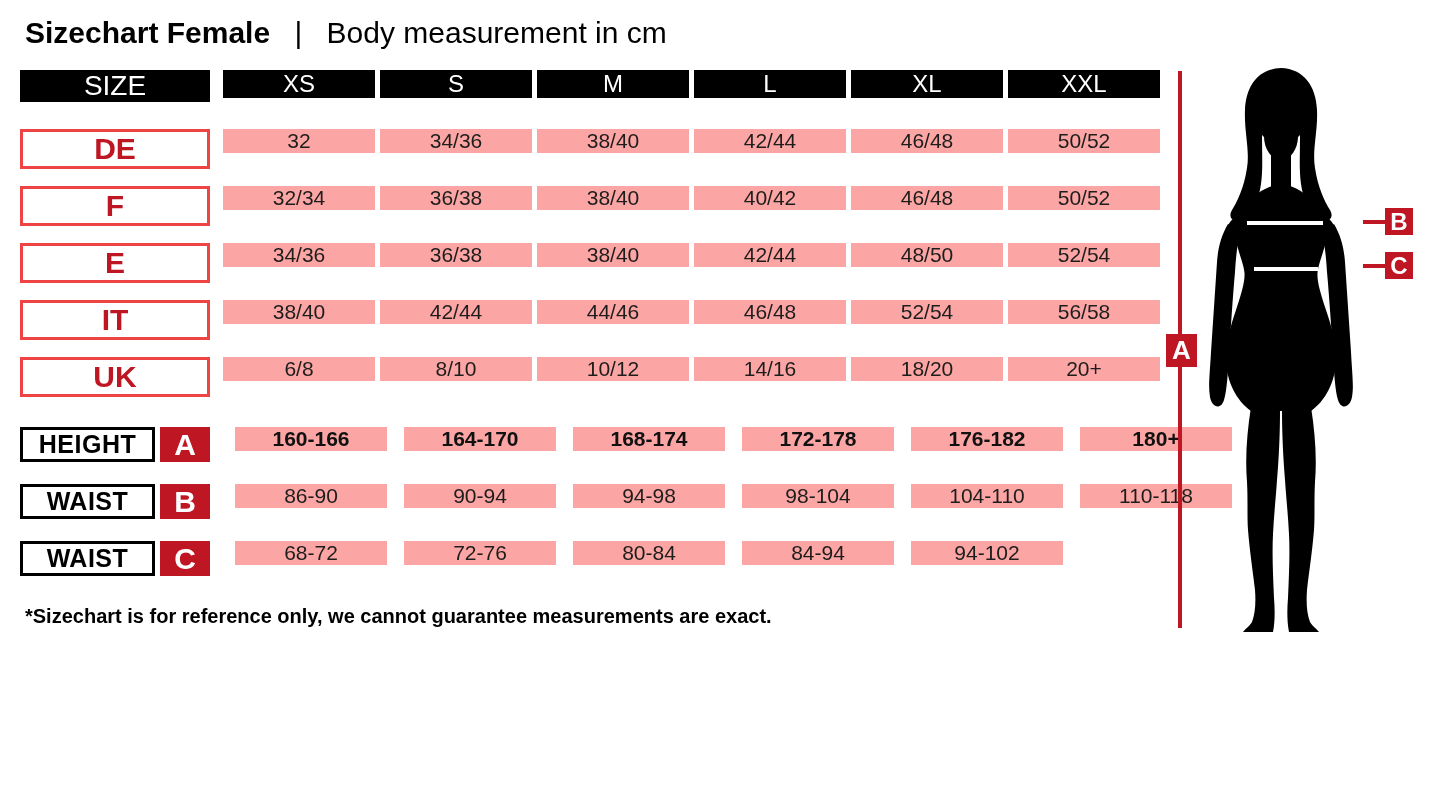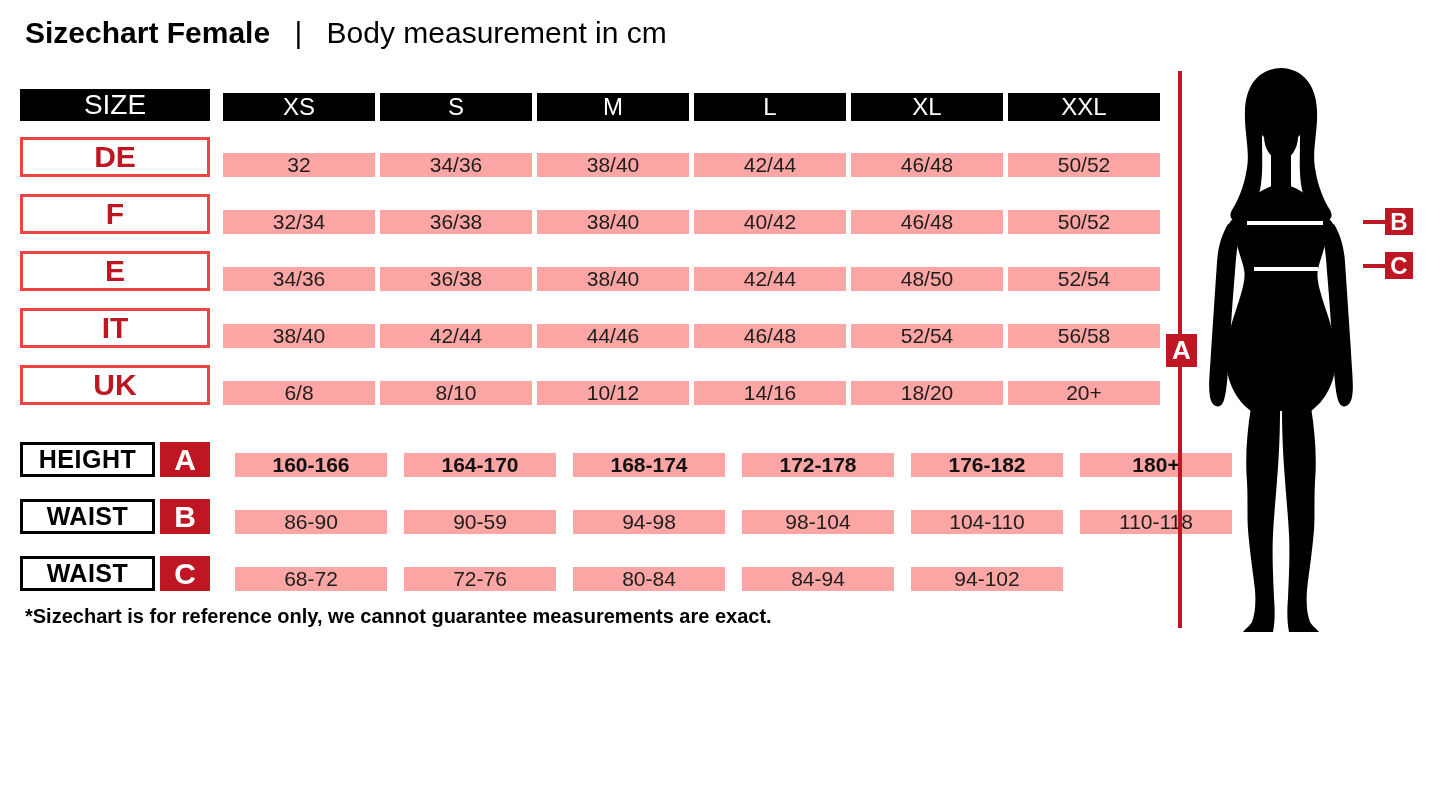--- a/index.html
+++ b/index.html
@@ -6,21 +6,21 @@
   .page{position:relative;width:1441px;height:795px;background:#ffffff;overflow:hidden;
         font-family:"Liberation Sans",sans-serif;color:#000;border-radius:26px;}
 
   
   .title{position:absolute;left:25px;top:16px;font-size:30px;white-space:nowrap;}
   .title .main{font-weight:bold;}
   .title .sep{font-weight:400;margin:0 16px;color:#000;}
 
   
   .sizetable{position:absolute;left:20px;top:70px;display:flex;flex-direction:column;}
-  .trow{display:flex;align-items:flex-end;}
+  .trow{display:flex;align-items:flex-start;}
   .trow.header{height:51px;margin-bottom:8px;}
   .trow.region{height:48px;margin-bottom:9px;}
   .trow.measure{height:50px;margin-bottom:7px;gap:12px;}
   .trow.first-measure{margin-top:13px;}
 
   .labelcol{width:190px;min-width:190px;margin-right:13px;display:flex;}
   .cell{width:152px;min-width:152px;margin-right:5px;background:#fca5a5;
         display:flex;align-items:center;justify-content:center;
         font-size:21px;color:#1d1d1b;}
   .trow.header .cell{background:#000;color:#fff;font-size:24px;}
@@ -154,21 +154,21 @@
     </div>
 
     <div class="trow measure">
       <div class="labelcol">
         <div class="mwrap">
           <div class="mlabel">WAIST</div>
           <div class="mbadge">B</div>
         </div>
       </div>
       <div class="cell">86-90</div>
-      <div class="cell">90-59</div>
+      <div class="cell">90-94</div>
       <div class="cell">94-98</div>
       <div class="cell">98-104</div>
       <div class="cell">104-110</div>
       <div class="cell">110-118</div>
     </div>
 
     <div class="trow measure">
       <div class="labelcol">
         <div class="mwrap">
           <div class="mlabel">WAIST</div>

